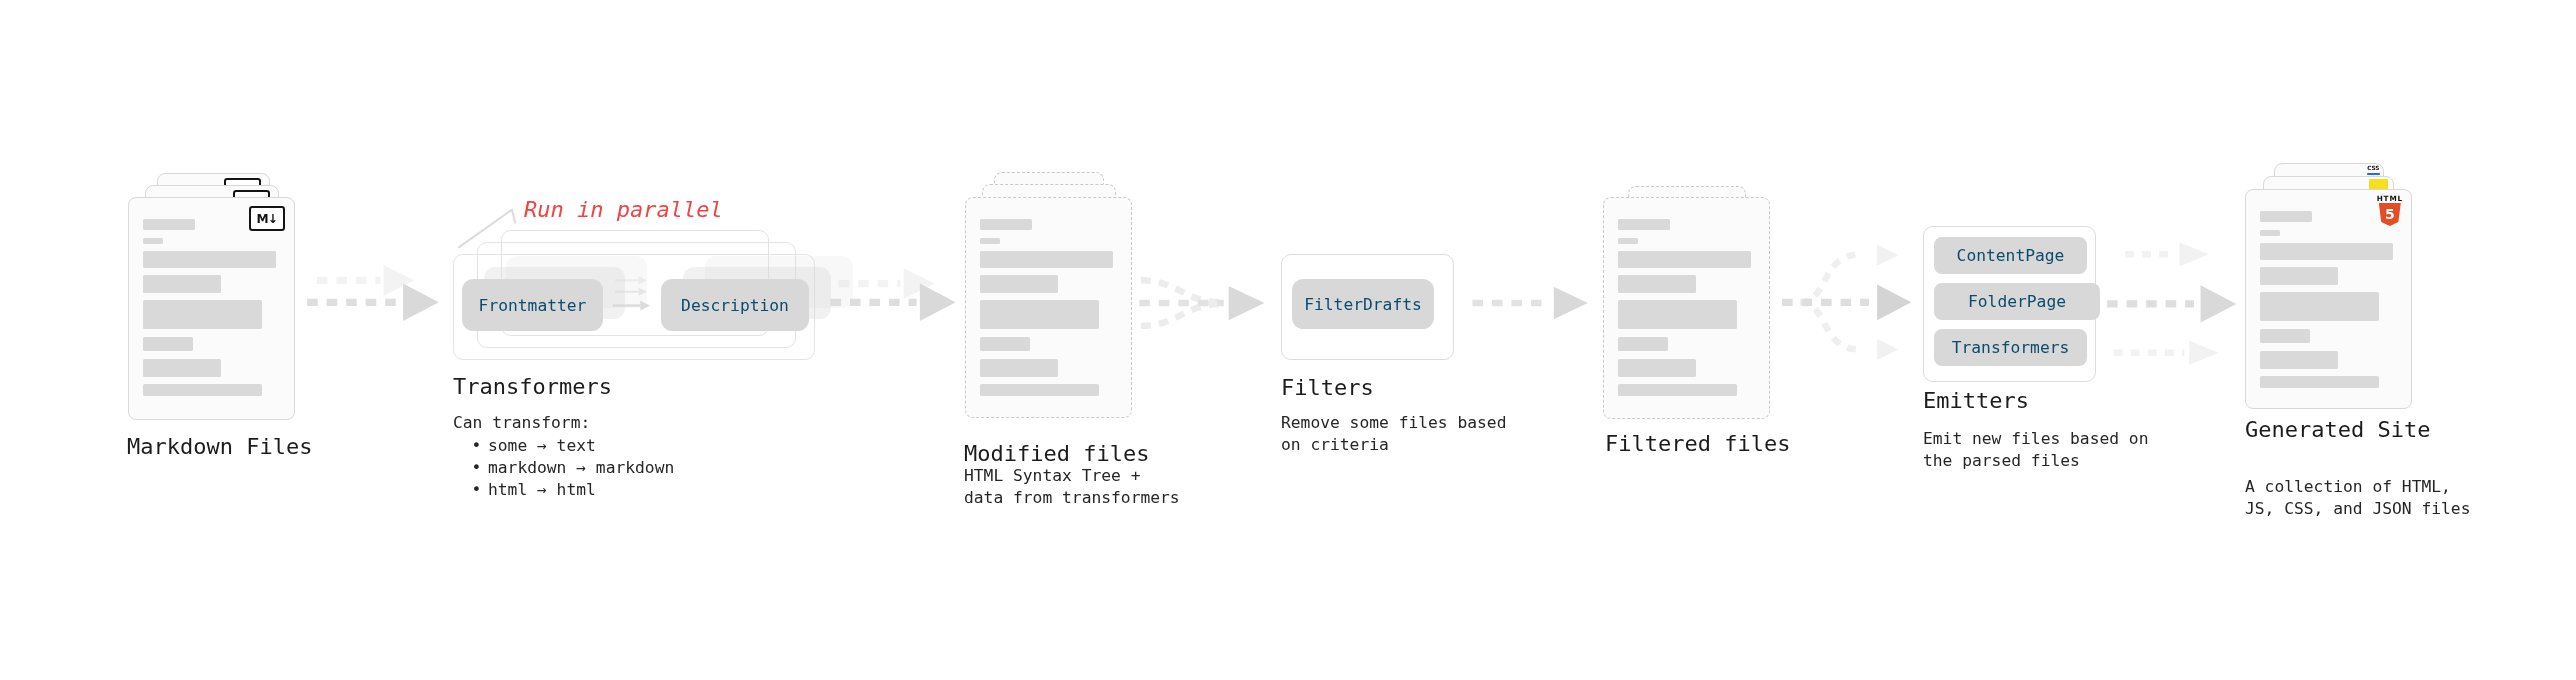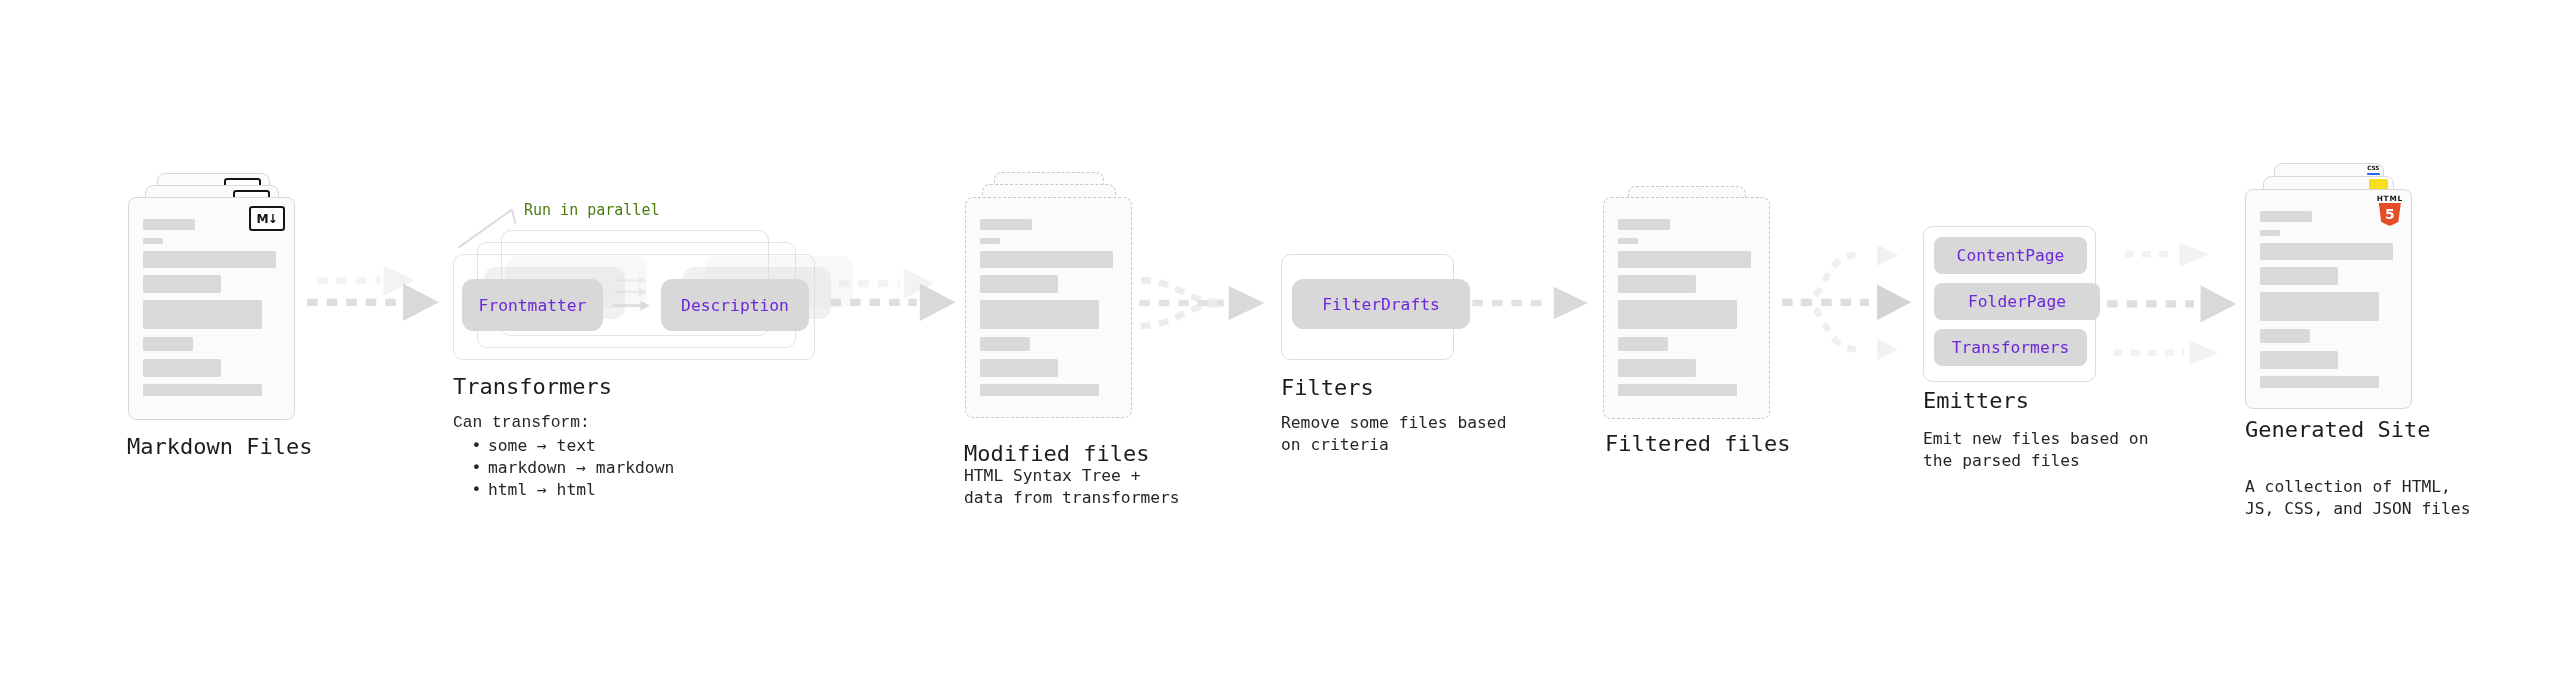--- a/index.html
+++ b/index.html
@@ -37,30 +37,30 @@
   }
   .html5-shield span{color:#fff;font-family:"DejaVu Sans", sans-serif;font-weight:bold;font-size:14px;line-height:14px;}
 
   
   .outline-box{position:absolute;box-sizing:border-box;border:1.6px solid #e3e3e3;border-radius:9.8px;background:transparent;}
   .panel-box{position:absolute;box-sizing:border-box;border:1.6px solid #dcdcdc;border-radius:9.8px;background:#ffffff;}
 
   
   .pill{
     position:absolute;box-sizing:border-box;background:#d8d8d8;border-radius:11.4px;
-    display:flex;align-items:center;justify-content:center;font-size:16.3px;color:#6d28d9;
+    display:flex;align-items:center;justify-content:center;font-size:16.3px;color:#0c4a6e;
   }
   .ghost{opacity:.35;}
   .ghost2{opacity:.18;}
   .em-pill{border-radius:8.1px;}
 
   
   .stage-label{position:absolute;font-size:22px;line-height:24.4px;color:#1c1c1c;white-space:pre;}
   .stage-desc{position:absolute;font-size:16.3px;line-height:22px;color:#262626;white-space:pre-line;}
-  .annotation{position:absolute;font-size:15px;line-height:18px;color:#4d7c0f;white-space:pre;}
+  .annotation{position:absolute;font-size:22px;line-height:18px;color:#ef4444;white-space:pre;font-style:italic;}
   .bullet-line{display:flex;font-size:16.3px;line-height:22px;color:#262626;}
   .bullet-line .b-char{width:23px;text-align:center;}
 </style>
 </head>
 <body>
 
 <div class="canvas">
 
   <svg class="arrows" width="2576" height="681" viewBox="0 0 3170 838">
 
@@ -152,21 +152,21 @@
 
     <div class="pill ghost2" style="left:506px;top:256px;width:141px;height:52px;z-index:2;"></div>
     <div class="pill ghost" style="left:484px;top:267px;width:141px;height:52px;z-index:2;"></div>
     <div class="pill" style="left:462px;top:279px;width:141px;height:52px;z-index:3;">Frontmatter</div>
 
     <div class="pill ghost2" style="left:705px;top:256px;width:148px;height:52px;z-index:2;"></div>
     <div class="pill ghost" style="left:683px;top:267px;width:148px;height:52px;z-index:2;"></div>
     <div class="pill" style="left:661px;top:279px;width:148px;height:52px;z-index:3;">Description</div>
 
     <div class="stage-label" style="left:453px;top:375px;">Transformers</div>
-    <div class="stage-desc" style="left:453px;top:412px;font-family:Liberation Mono, monospace;">Can transform:</div>
+    <div class="stage-desc" style="left:453px;top:412px;">Can transform:</div>
     <div class="abs" style="left:465px;top:435px;">
       <div class="bullet-line">
         <span class="b-char">•</span>
         <span>some → text</span>
       </div>
       <div class="bullet-line">
         <span class="b-char">•</span>
         <span>markdown → markdown</span>
       </div>
       <div class="bullet-line">
@@ -191,21 +191,21 @@
           <div class="bar" style="width: 119px; height: 12.2px;"></div>
         </div>
     </div>
     <div class="stage-label" style="left:964px;top:430px;margin-top:12px;">Modified files</div>
     <div class="stage-desc" style="left:964px;top:465px;">HTML Syntax Tree +
 data from transformers</div>
   </div>
 
   <div>
     <div class="panel-box" style="left:1281px;top:254px;width:173px;height:106px;z-index:1;"></div>
-    <div class="pill" style="left:1292px;top:279px;width:178px;height:50px;z-index:2;">FilterDrafts</div>
+    <div class="pill" style="left:1292px;top:279px;width:142px;height:50px;z-index:2;">FilterDrafts</div>
     <div class="stage-label" style="left:1281px;top:376px;">Filters</div>
     <div class="stage-desc" style="left:1281px;top:412px;">Remove some files based
 on criteria</div>
   </div>
 
   <div>
     <div class="doc-card dashed" style="left:1628px;top:186px;width:118px;height:69px;z-index:1;"></div>
     <div class="doc-card dashed" style="left:1603px;top:197px;width:167px;height:222px;z-index:2;">
       <div class="bars">
           <div class="bar" style="width: 52px; height: 11.4px;"></div>

